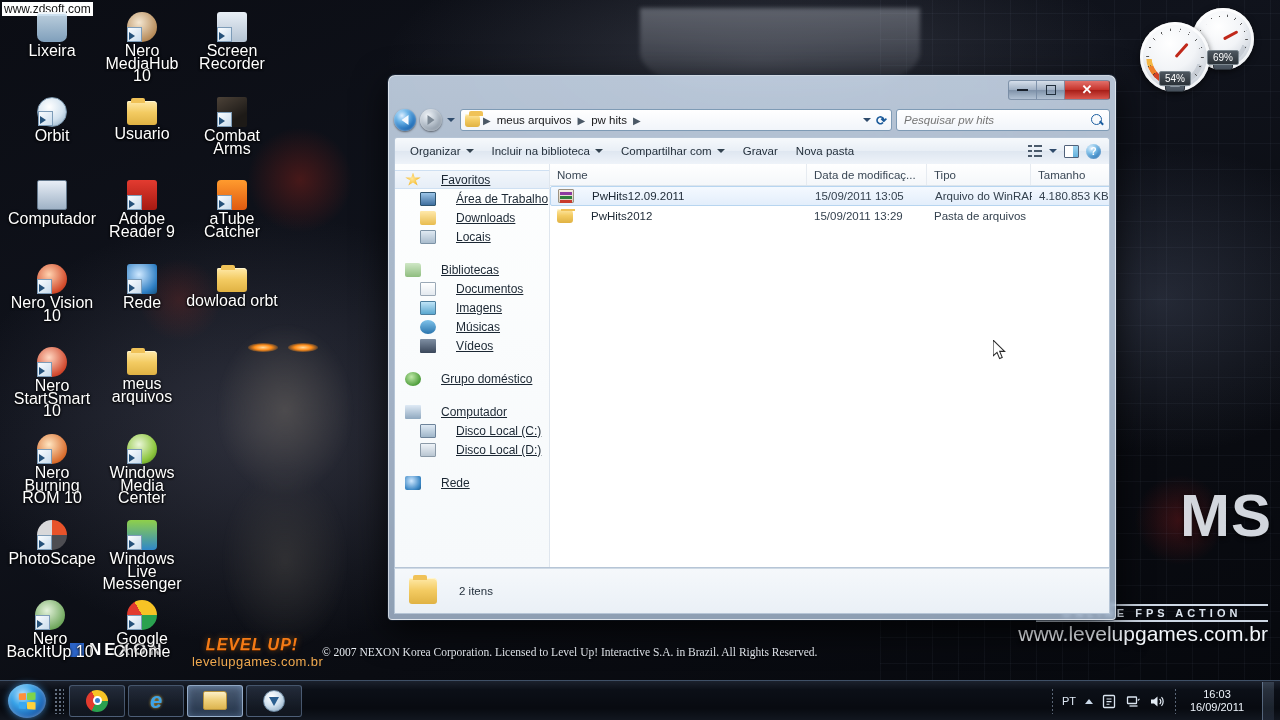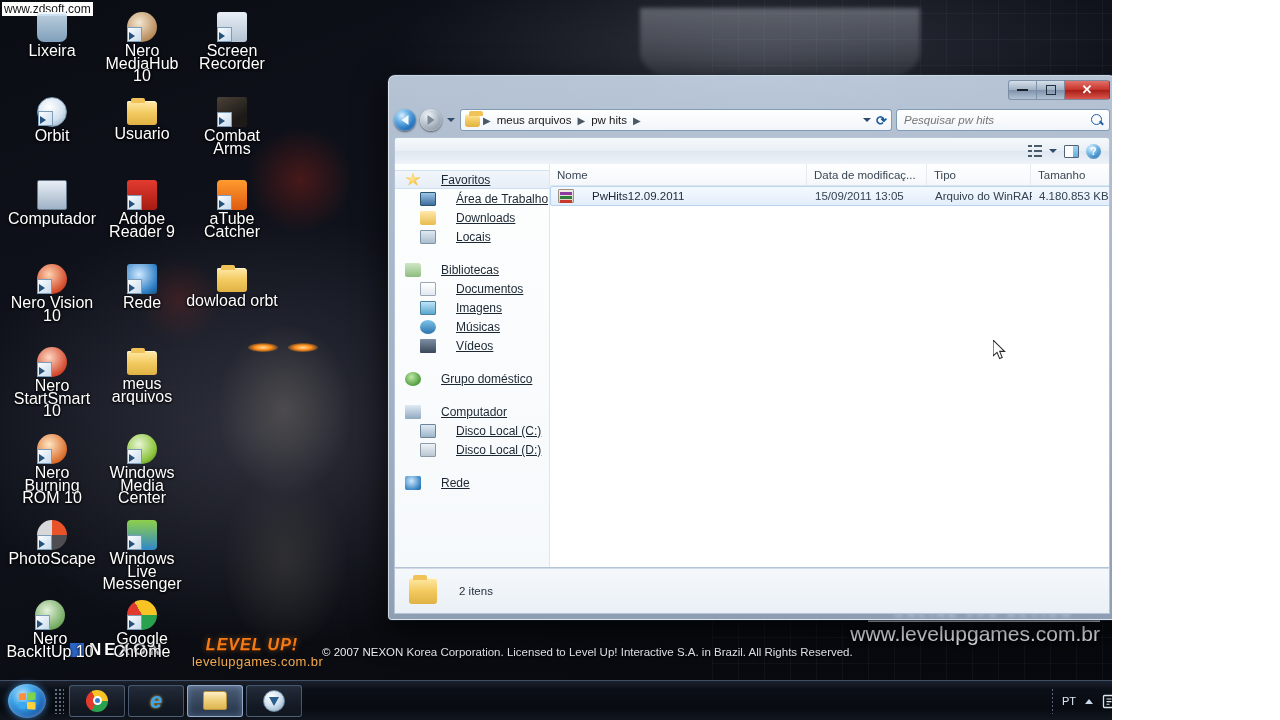--- a/index.html
+++ b/index.html
@@ -6,21 +6,21 @@
   html, body {
     margin: 0; padding: 0;
     width: 1280px; height: 720px;
     overflow: hidden;
     font-family: "Liberation Sans", sans-serif;
   }
 
   
   #desktop {
     position: relative;
-    width: 1112px; height: 720px;
+    width: 1280px; height: 720px;
     background:
       radial-gradient(ellipse 420px 300px at 260px 430px, rgba(120,120,140,0.30), rgba(0,0,0,0) 72%),
       radial-gradient(ellipse 300px 220px at 1160px 300px, rgba(90,100,125,0.32), rgba(0,0,0,0) 70%),
       radial-gradient(circle 70px at 300px 180px, rgba(190,40,25,0.32), rgba(0,0,0,0) 75%),
       radial-gradient(circle 55px at 180px 300px, rgba(160,35,22,0.25), rgba(0,0,0,0) 75%),
       radial-gradient(circle 60px at 1180px 520px, rgba(170,30,30,0.30), rgba(0,0,0,0) 75%),
       radial-gradient(ellipse 520px 180px at 760px 60px, rgba(130,135,150,0.28), rgba(0,0,0,0) 72%),
       linear-gradient(160deg, #0b0d14 0%, #10131c 38%, #0a0c12 68%, #06080d 100%);
     overflow: hidden;
   }
@@ -173,21 +173,21 @@
     font-size: 10px; padding: 1px 5px; border-radius: 2px;
     border: 1px solid #7c878f; white-space: nowrap; z-index:4; }
 
   
   #levelup-logo { position: absolute; left: 192px; top: 636px; width: 120px; text-align:center; }
   #levelup-logo .lu { font-family:"Liberation Sans", sans-serif; font-weight:bold; font-style:italic;
     font-size: 16px; color:#f47b16; letter-spacing:1px;
     text-shadow: 0 1px 0 #6a2c00, 0 0 6px rgba(255,140,20,0.5); }
   #levelup-logo .lusub { font-size:13px; color:#f0a94f; letter-spacing:0.4px; }
   #copyright { position:absolute; left: 322px; top: 646px; color:#e9eef5; font-size: 11.5px;
-    text-shadow: 0 1px 2px #000; white-space: nowrap; }
+    text-shadow: 0 1px 2px #000; white-space: nowrap; font-family: Liberation Serif, serif; }
   #nexon-logo { position:absolute; left: 70px; top: 640px; display:flex; align-items:center; gap:5px; }
   #nexon-logo .sq { width:14px; height:14px; background:#2b63c6; }
   #nexon-logo .txt { color:#fff; font-weight:bold; font-size:17px; letter-spacing:3px; }
   #ca-title { position: absolute; right: 8px; top: 490px; width: 250px; text-align: right;
     pointer-events:none; }
   #ca-title .l1, #ca-title .l2 { font-weight: bold; font-size: 60px; line-height: 52px;
     color: #e8edf4; letter-spacing: 1px; text-shadow: 0 2px 5px rgba(0,0,0,0.85);
     opacity: 0.9; font-family:"Liberation Sans", sans-serif; }
   #ca-sub { position:absolute; right:12px; top:604px; color:#dde5ef; font-size:11px;
     letter-spacing: 4px; font-weight:bold; border-top:2px solid #cdd7e4; border-bottom:2px solid #cdd7e4;
@@ -353,21 +353,20 @@
 
   <div id="wall-mesh"></div>
   <div id="wall-object"></div>
   <div id="wall-figure"></div>
   <div id="wall-eye-l"></div>
   <div id="wall-eye-r"></div>
 
   <div id="zdsoft">www.zdsoft.com</div>
 
   <div id="ca-title">
-    <div class="l1">BAT</div>
     <div class="l2">MS</div>
   </div>
   <div id="ca-sub">ONLINE FPS ACTION</div>
   <div id="ca-url">www.levelupgames.com.br</div>
 
   <div id="nexon-logo">
     <span class="sq"></span>
     <span class="txt">NEXON</span>
   </div>
   <div id="levelup-logo">
@@ -514,20 +513,40 @@
         </span>
       </div>
 
       <div id="searchbox">
         <input id="search-input" type="text" placeholder="Pesquisar pw hits" style="">
         <span id="search-mag"></span>
       </div>
     </div>
 
     <div id="cmdbar">
+      <div id="cmd-items" style="display: flex;">
+          <div class="cmd">
+            <span>Organizar</span>
+            <span class="caret-dn"></span>
+          </div>
+          <div class="cmd">
+            <span>Incluir na biblioteca</span>
+            <span class="caret-dn"></span>
+          </div>
+          <div class="cmd">
+            <span>Compartilhar com</span>
+            <span class="caret-dn"></span>
+          </div>
+          <div class="cmd">
+            <span>Gravar</span>
+          </div>
+          <div class="cmd">
+            <span>Nova pasta</span>
+          </div>
+        </div>
       <div id="cmd-right">
         <span id="viewmode-icon">
           <i style="top:0"></i>
             <b style="top:0"></b>
           <i style="top:5px"></i>
             <b style="top:5px"></b>
           <i style="top:10px"></i>
             <b style="top:10px"></b>
         </span>
         <span class="caret-dn"></span>
@@ -615,20 +634,29 @@
           </div>
         <div id="rows">
             <div class="row selected">
               <div class="cell c-name">
                 <span class="fi ic-rar"></span>
                 <span>PwHits12.09.2011</span>
               </div>
               <div class="cell c-date">15/09/2011 13:05</div>
               <div class="cell c-type">Arquivo do WinRAR</div>
               <div class="cell c-size">4.180.853 KB</div>
+            </div>
+            <div class="row">
+              <div class="cell c-name">
+                <span class="fi ic-folder"></span>
+                <span>PwHits2012</span>
+              </div>
+              <div class="cell c-date">15/09/2011 13:29</div>
+              <div class="cell c-type">Pasta de arquivos</div>
+              <div class="cell c-size"></div>
             </div>
           </div>
       </div>
     </div>
 
     <div id="statusbar">
       <span class="sb-folder ic-folder"></span>
       <span class="sb-text">2 itens</span>
     </div>
   </div>

